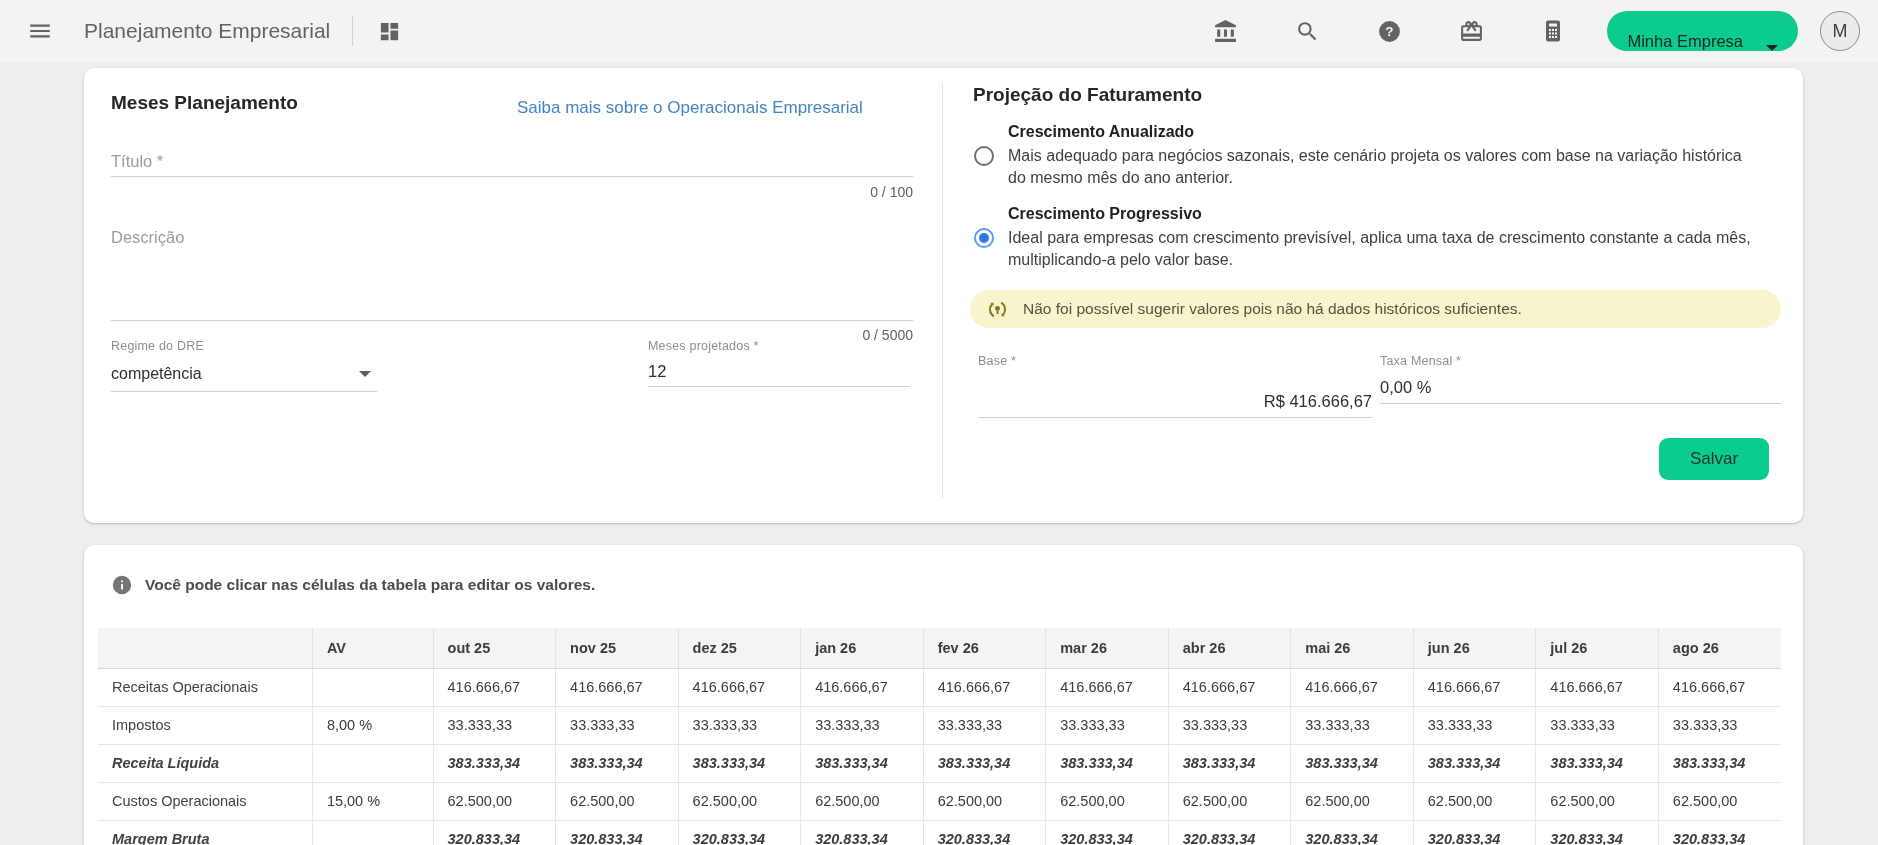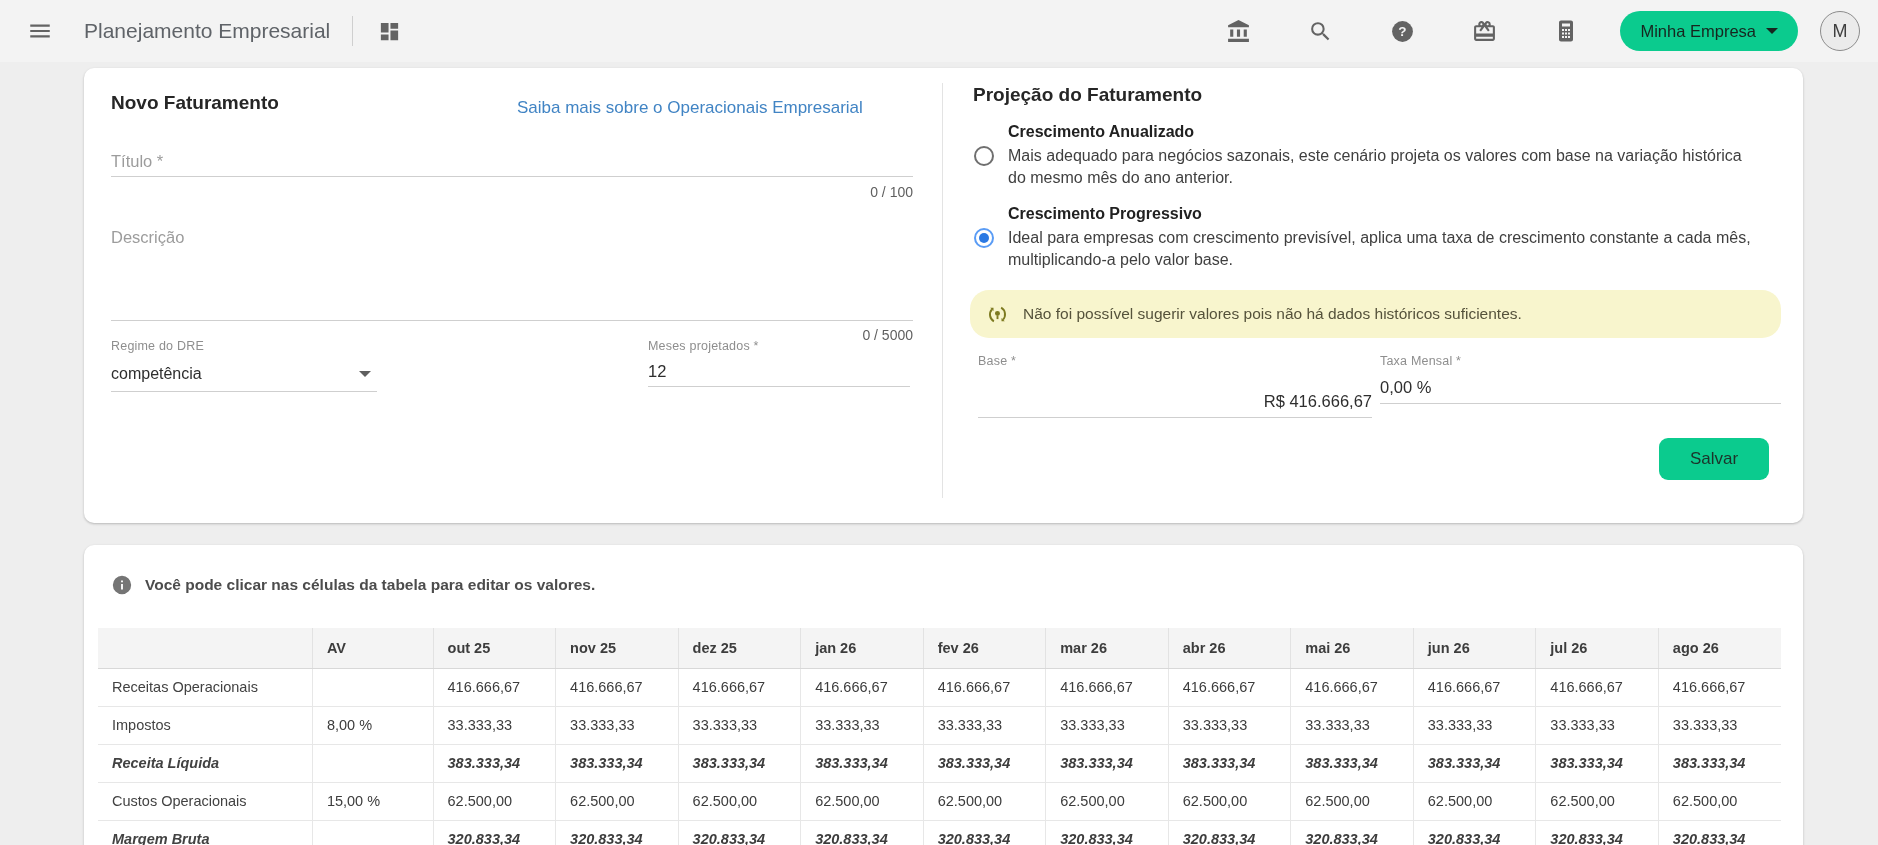--- a/index.html
+++ b/index.html
@@ -9,21 +9,21 @@
   
   .appbar { position:absolute; left:0; top:0; width:1878px; height:62px; background:#f3f3f3;
             display:flex; align-items:center; padding:0 18px 0 20px; }
   .appbar .icon-btn { display:flex; align-items:center; justify-content:center; width:40px; height:40px;
             color:#636363; cursor:pointer; flex:0 0 auto; }
   .appbar-title { font-size:21px; color:#5f6368; margin-left:24px; white-space:nowrap; }
   .appbar-divider { width:1px; height:30px; background:#cfcfcf; margin:0 16px 0 22px; }
   .appbar-spacer { flex:1; }
   .appbar-right { display:flex; align-items:center; gap:42px; }
   .pill-btn { margin-left:34px; height:40px; border-radius:20px; background:var(--accent,#0bcb8e);
-            display:flex; align-items:center; padding:0 20px; gap:10px; cursor:pointer;
+            display:flex; align-items:flex-end; padding:0 20px; gap:23px; cursor:pointer;
             font-size:16.5px; font-weight:500; color:#17261f; border:none; }
   .avatar { margin-left:22px; width:40px; height:40px; border-radius:50%; background:#ebebeb;
             border:1.5px solid #8c8c8c; color:#3f3f3f; font-size:18px;
             display:flex; align-items:center; justify-content:center; cursor:pointer; }
 
   
   .card { position:absolute; background:#ffffff; border-radius:10px;
           box-shadow:0 1px 3px rgba(0,0,0,.14), 0 1px 2px rgba(0,0,0,.10); }
   #card-form { left:84px; top:68px; width:1719px; height:455px; }
   #card-table { left:84px; top:545px; width:1719px; height:340px; overflow:hidden; }
@@ -119,21 +119,21 @@
     <span>Minha Empresa</span>
     <span class="caret" style="border-top-color:#17261f"></span>
   </button>
   <div class="avatar">
     <span>M</span>
   </div>
 </header>
 
 <section class="card" id="card-form">
 
-  <h2 class="abs section-title" style="left:27px; top:24px;">Novo Faturamento</h2>
+  <h2 class="abs section-title" style="left:27px; top:24px;">Meses Planejamento</h2>
   <a class="abs link" style="left:433px; top:30px;">Saiba mais sobre o Operacionais Empresarial</a>
 
   <div class="abs" style="left:27px; top:84px; width:802px;">
     <input class="text-fld" placeholder="Título *" style="">
     <div class="u-line" style="margin-top:5px;"></div>
     <div class="counter" style="margin-top:7px;">0 / 100</div>
   </div>
 
   <div class="abs" style="left:27px; top:160px; width:802px;">
     <textarea class="text-fld" rows="4" style="height: 88px; resize: none;" placeholder="Descrição"></textarea>
@@ -162,21 +162,21 @@
   <h2 class="abs section-title" style="left:889px; top:16px;">Projeção do Faturamento</h2>
 
   <div class="abs radio" style="left:890px; top:78px;"></div>
   <div class="abs opt-label" style="left:924px; top:55px;">Crescimento Anualizado</div>
   <div class="abs opt-desc" style="left:924px; top:77px;">Mais adequado para negócios sazonais, este cenário projeta os valores com base na variação histórica do mesmo mês do ano anterior.</div>
 
   <div class="abs radio checked" style="left:890px; top:160px;"></div>
   <div class="abs opt-label" style="left:924px; top:137px;">Crescimento Progressivo</div>
   <div class="abs opt-desc" style="left:924px; top:159px;">Ideal para empresas com crescimento previsível, aplica uma taxa de crescimento constante a cada mês, multiplicando-a pelo valor base.</div>
 
-  <div class="abs banner" style="left:886px; top:222px; width:811px; height:48px;">
+  <div class="abs banner" style="left:886px; top:222px; width:811px; height:38px;">
     <svg width="23" height="23" viewBox="0 0 24 24">
       <g fill="none" stroke="#7d7a20" stroke-width="2">
         <path d="M8.2 19.1A8.2 8.2 0 0 1 6.2 6.6"></path>
         <path d="M15.8 4.9a8.2 8.2 0 0 1 2 12.5"></path>
       </g>
       <path d="M4.4 4.9h3.4v3.4z" fill="#7d7a20"></path>
       <path d="M19.6 19.1h-3.4v-3.4z" fill="#7d7a20"></path>
       <circle cx="12" cy="11" r="2.6" fill="#7d7a20"></circle>
       <path d="M12 13.6v3.2" stroke="#7d7a20" stroke-width="2"></path>
     </svg>

